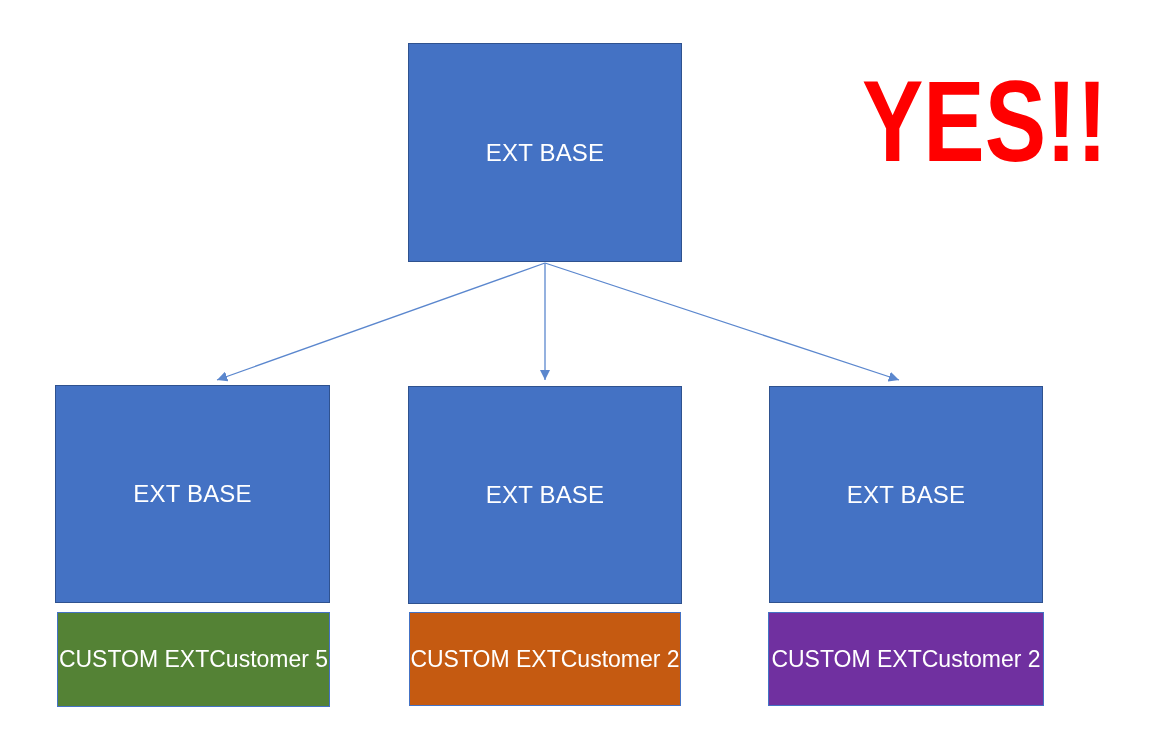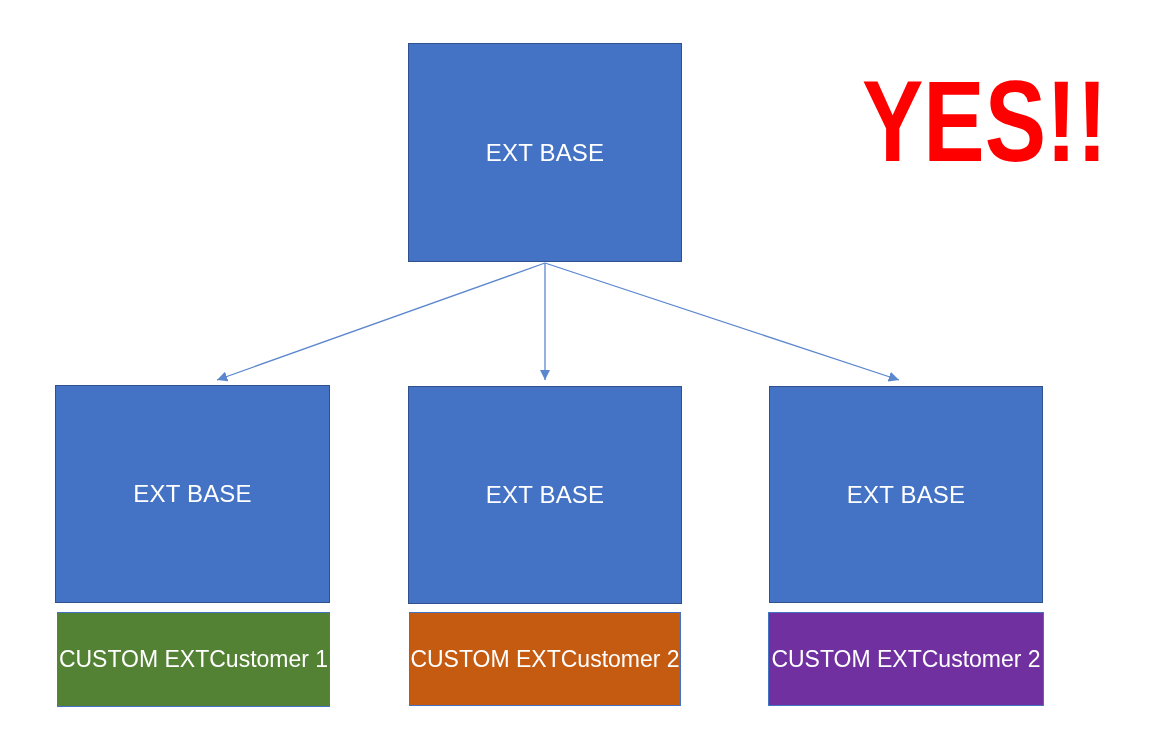--- a/index.html
+++ b/index.html
@@ -75,21 +75,21 @@
 
   <div class="box base-box root-box" style="background: rgb(68, 114, 196); border-color: rgb(47, 82, 143); color: rgb(255, 255, 255);">
     <span>EXT BASE</span>
   </div>
 
   <div class="box base-box base-left" style="background: rgb(68, 114, 196); border-color: rgb(47, 82, 143); color: rgb(255, 255, 255);">
     <span>EXT BASE</span>
   </div>
   <div class="box custom-box cust-left" style="background: rgb(84, 130, 53); border-color: rgb(68, 114, 196); color: rgb(255, 255, 255);">
     <div>CUSTOM EXT</div>
-    <div>Customer 1</div>
+    <div>Customer 5</div>
   </div>
 
   <div class="box base-box base-mid" style="background: rgb(68, 114, 196); border-color: rgb(47, 82, 143); color: rgb(255, 255, 255);">
     <span>EXT BASE</span>
   </div>
   <div class="box custom-box cust-mid" style="background: rgb(197, 90, 17); border-color: rgb(68, 114, 196); color: rgb(255, 255, 255);">
     <div>CUSTOM EXT</div>
     <div>Customer 2</div>
   </div>
 

